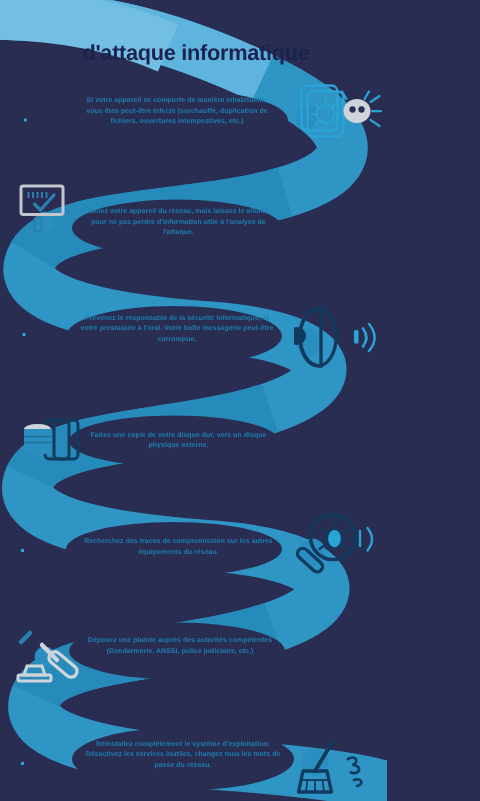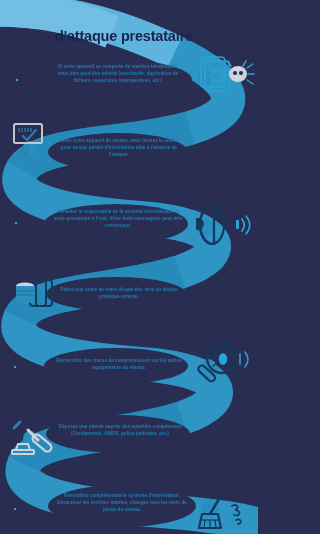--- a/index.html
+++ b/index.html
@@ -88,21 +88,21 @@
     <circle cx="205" cy="78" r="8" fill="#2a8fc0"></circle>
     <circle cx="30" cy="148" r="7" fill="#2a8fc0"></circle>
     <circle cx="206" cy="228" r="9" fill="#2a8fc0"></circle>
     <circle cx="28" cy="298" r="7" fill="#2a8fc0"></circle>
     <circle cx="208" cy="368" r="9" fill="#2a8fc0"></circle>
     <circle cx="30" cy="438" r="7" fill="#2a8fc0"></circle>
     <circle cx="210" cy="508" r="9" fill="#2a8fc0"></circle>
   </g>
 </svg>
 
-<div class="title">d'attaque prestataire</div>
+<div class="title">d'attaque informatique</div>
 
 <div class="step-text" style="left:52px;top:63px;width:132px;">Si votre appareil se comporte de manière inhabituelle, vous êtes peut-être infecté (surchauffe, duplication de fichiers, ouvertures intempestives, etc.)</div>
 <div class="step-text" style="left:55px;top:137px;width:128px;">Isolez votre appareil du réseau, mais laissez le allumé pour ne pas perdre d'information utile à l'analyse de l'attaque.</div>
 <div class="step-text" style="left:52px;top:208px;width:132px;">Prévenez le responsable de la sécurité informatique, et votre prestataire à l'oral. Votre boîte messagerie peut-être corrompue.</div>
 <div class="step-text" style="left:55px;top:286px;width:128px;">Faites une copie de votre disque dur, vers un disque physique externe.</div>
 <div class="step-text" style="left:55px;top:357px;width:128px;">Recherchez des traces de compromission sur les autres équipements du réseau.</div>
 <div class="step-text" style="left:52px;top:423px;width:136px;">Déposez une plainte auprès des autorités compétentes (Gendarmerie, ANSSI, police judiciaire, etc.)</div>
 <div class="step-text" style="left:52px;top:492px;width:140px;">Réinstallez complètement le système d'exploitation. Désactivez les services inutiles, changez tous les mots de passe du réseau.</div>
 
 <div class="dot" style="left:16px;top:79px;"></div>

